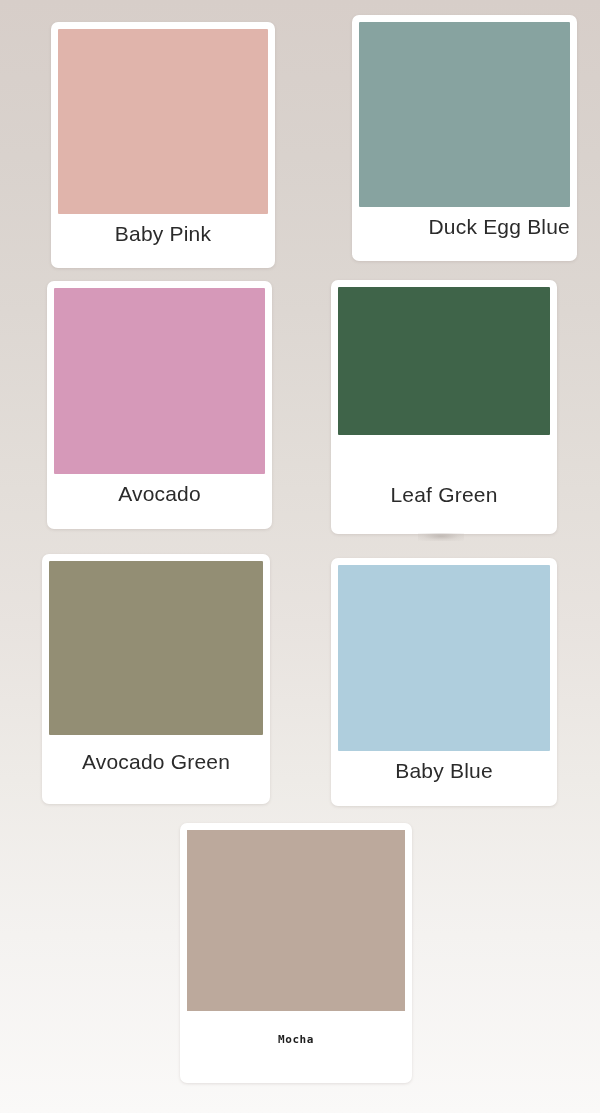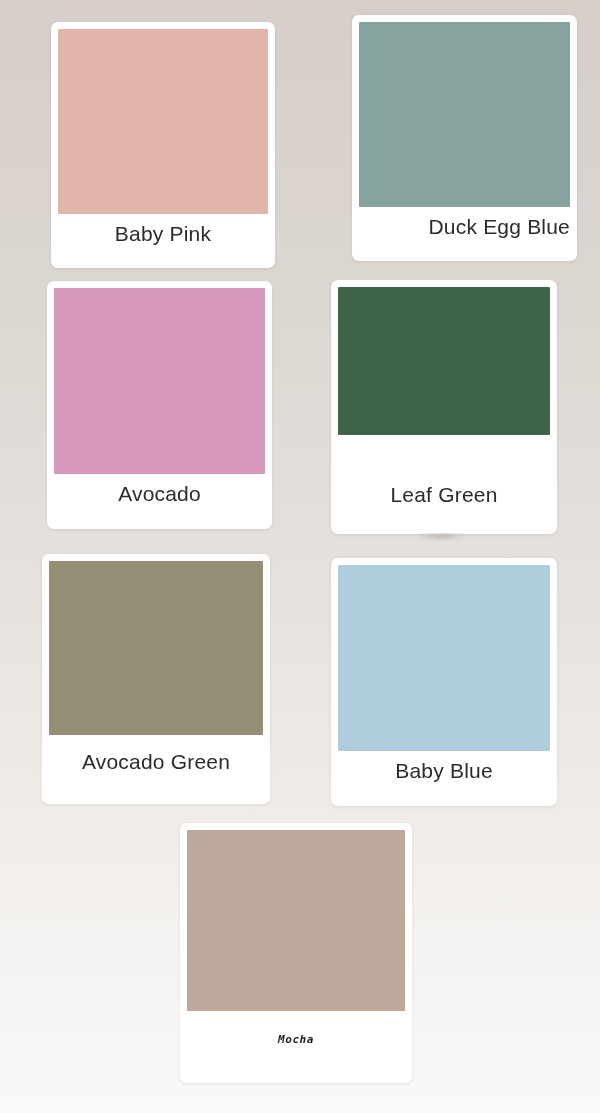--- a/index.html
+++ b/index.html
@@ -121,21 +121,20 @@
   #card-mocha .swatch-color {
     border-radius: 0;
   }
   #card-mocha .swatch-label {
     height: 56px;
     font-family: "DejaVu Sans Mono", monospace;
     font-size: 11px;
     font-weight: 700;
     letter-spacing: 0.6px;
     color: #1e1e1e;
-    font-style: italic;
   }
 
   
   #leaf-green-smudge {
     position: absolute;
     left: 418px;
     top: 533px;
     width: 46px;
     height: 8px;
     background: radial-gradient(ellipse at 50% 40%,

